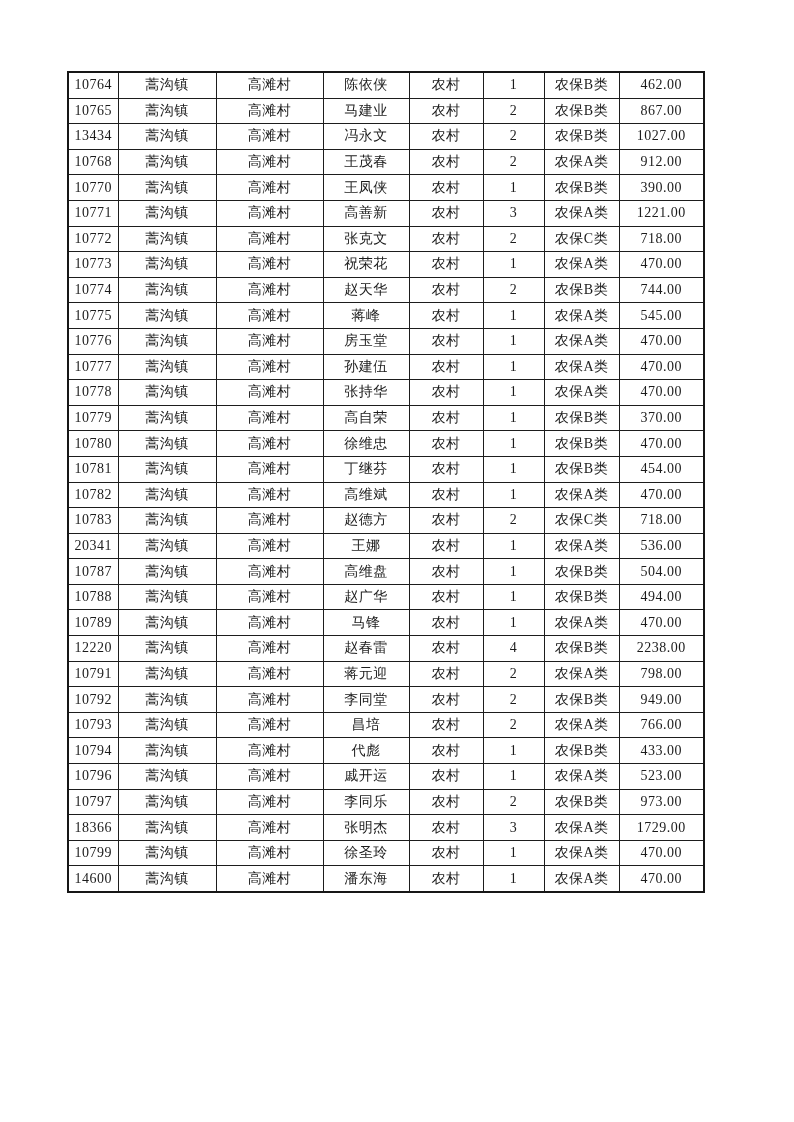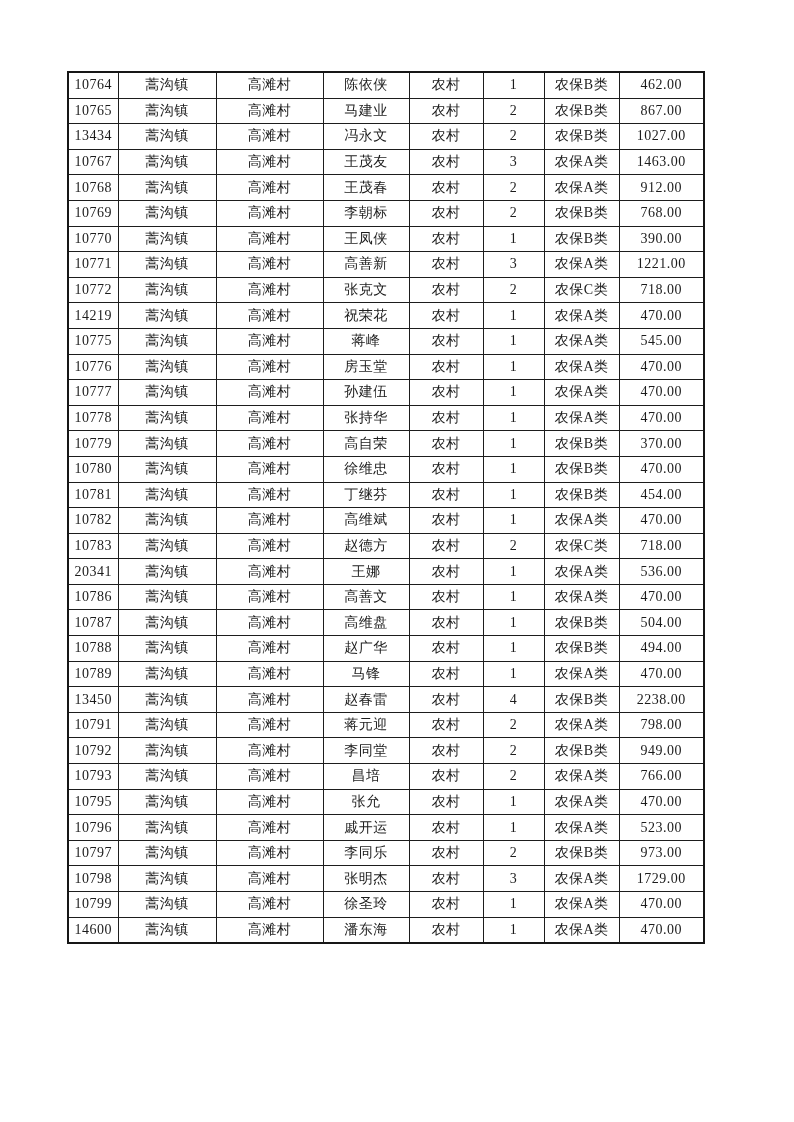--- a/index.html
+++ b/index.html
@@ -86,48 +86,28 @@
           <td>13434</td>
           <td>蒿沟镇</td>
           <td>高滩村</td>
           <td>冯永文</td>
           <td>农村</td>
           <td>2</td>
           <td>农保B类</td>
           <td>1027.00</td>
         </tr>
         <tr>
-          <td>10767</td>
-          <td>蒿沟镇</td>
-          <td>高滩村</td>
-          <td>王茂友</td>
-          <td>农村</td>
-          <td>3</td>
-          <td>农保A类</td>
-          <td>1463.00</td>
-        </tr>
-        <tr>
           <td>10768</td>
           <td>蒿沟镇</td>
           <td>高滩村</td>
           <td>王茂春</td>
           <td>农村</td>
           <td>2</td>
           <td>农保A类</td>
           <td>912.00</td>
-        </tr>
-        <tr>
-          <td>10769</td>
-          <td>蒿沟镇</td>
-          <td>高滩村</td>
-          <td>李朝标</td>
-          <td>农村</td>
-          <td>2</td>
-          <td>农保B类</td>
-          <td>768.00</td>
         </tr>
         <tr>
           <td>10770</td>
           <td>蒿沟镇</td>
           <td>高滩村</td>
           <td>王凤侠</td>
           <td>农村</td>
           <td>1</td>
           <td>农保B类</td>
           <td>390.00</td>
@@ -146,28 +126,38 @@
           <td>10772</td>
           <td>蒿沟镇</td>
           <td>高滩村</td>
           <td>张克文</td>
           <td>农村</td>
           <td>2</td>
           <td>农保C类</td>
           <td>718.00</td>
         </tr>
         <tr>
-          <td>14219</td>
+          <td>10773</td>
           <td>蒿沟镇</td>
           <td>高滩村</td>
           <td>祝荣花</td>
           <td>农村</td>
           <td>1</td>
           <td>农保A类</td>
           <td>470.00</td>
+        </tr>
+        <tr>
+          <td>10774</td>
+          <td>蒿沟镇</td>
+          <td>高滩村</td>
+          <td>赵天华</td>
+          <td>农村</td>
+          <td>2</td>
+          <td>农保B类</td>
+          <td>744.00</td>
         </tr>
         <tr>
           <td>10775</td>
           <td>蒿沟镇</td>
           <td>高滩村</td>
           <td>蒋峰</td>
           <td>农村</td>
           <td>1</td>
           <td>农保A类</td>
           <td>545.00</td>
@@ -256,30 +246,20 @@
           <td>20341</td>
           <td>蒿沟镇</td>
           <td>高滩村</td>
           <td>王娜</td>
           <td>农村</td>
           <td>1</td>
           <td>农保A类</td>
           <td>536.00</td>
         </tr>
         <tr>
-          <td>10786</td>
-          <td>蒿沟镇</td>
-          <td>高滩村</td>
-          <td>高善文</td>
-          <td>农村</td>
-          <td>1</td>
-          <td>农保A类</td>
-          <td>470.00</td>
-        </tr>
-        <tr>
           <td>10787</td>
           <td>蒿沟镇</td>
           <td>高滩村</td>
           <td>高维盘</td>
           <td>农村</td>
           <td>1</td>
           <td>农保B类</td>
           <td>504.00</td>
         </tr>
         <tr>
@@ -296,21 +276,21 @@
           <td>10789</td>
           <td>蒿沟镇</td>
           <td>高滩村</td>
           <td>马锋</td>
           <td>农村</td>
           <td>1</td>
           <td>农保A类</td>
           <td>470.00</td>
         </tr>
         <tr>
-          <td>13450</td>
+          <td>12220</td>
           <td>蒿沟镇</td>
           <td>高滩村</td>
           <td>赵春雷</td>
           <td>农村</td>
           <td>4</td>
           <td>农保B类</td>
           <td>2238.00</td>
         </tr>
         <tr>
           <td>10791</td>
@@ -336,28 +316,28 @@
           <td>10793</td>
           <td>蒿沟镇</td>
           <td>高滩村</td>
           <td>昌培</td>
           <td>农村</td>
           <td>2</td>
           <td>农保A类</td>
           <td>766.00</td>
         </tr>
         <tr>
-          <td>10795</td>
-          <td>蒿沟镇</td>
-          <td>高滩村</td>
-          <td>张允</td>
-          <td>农村</td>
-          <td>1</td>
-          <td>农保A类</td>
-          <td>470.00</td>
+          <td>10794</td>
+          <td>蒿沟镇</td>
+          <td>高滩村</td>
+          <td>代彪</td>
+          <td>农村</td>
+          <td>1</td>
+          <td>农保B类</td>
+          <td>433.00</td>
         </tr>
         <tr>
           <td>10796</td>
           <td>蒿沟镇</td>
           <td>高滩村</td>
           <td>戚开运</td>
           <td>农村</td>
           <td>1</td>
           <td>农保A类</td>
           <td>523.00</td>
@@ -366,21 +346,21 @@
           <td>10797</td>
           <td>蒿沟镇</td>
           <td>高滩村</td>
           <td>李同乐</td>
           <td>农村</td>
           <td>2</td>
           <td>农保B类</td>
           <td>973.00</td>
         </tr>
         <tr>
-          <td>10798</td>
+          <td>18366</td>
           <td>蒿沟镇</td>
           <td>高滩村</td>
           <td>张明杰</td>
           <td>农村</td>
           <td>3</td>
           <td>农保A类</td>
           <td>1729.00</td>
         </tr>
         <tr>
           <td>10799</td>

